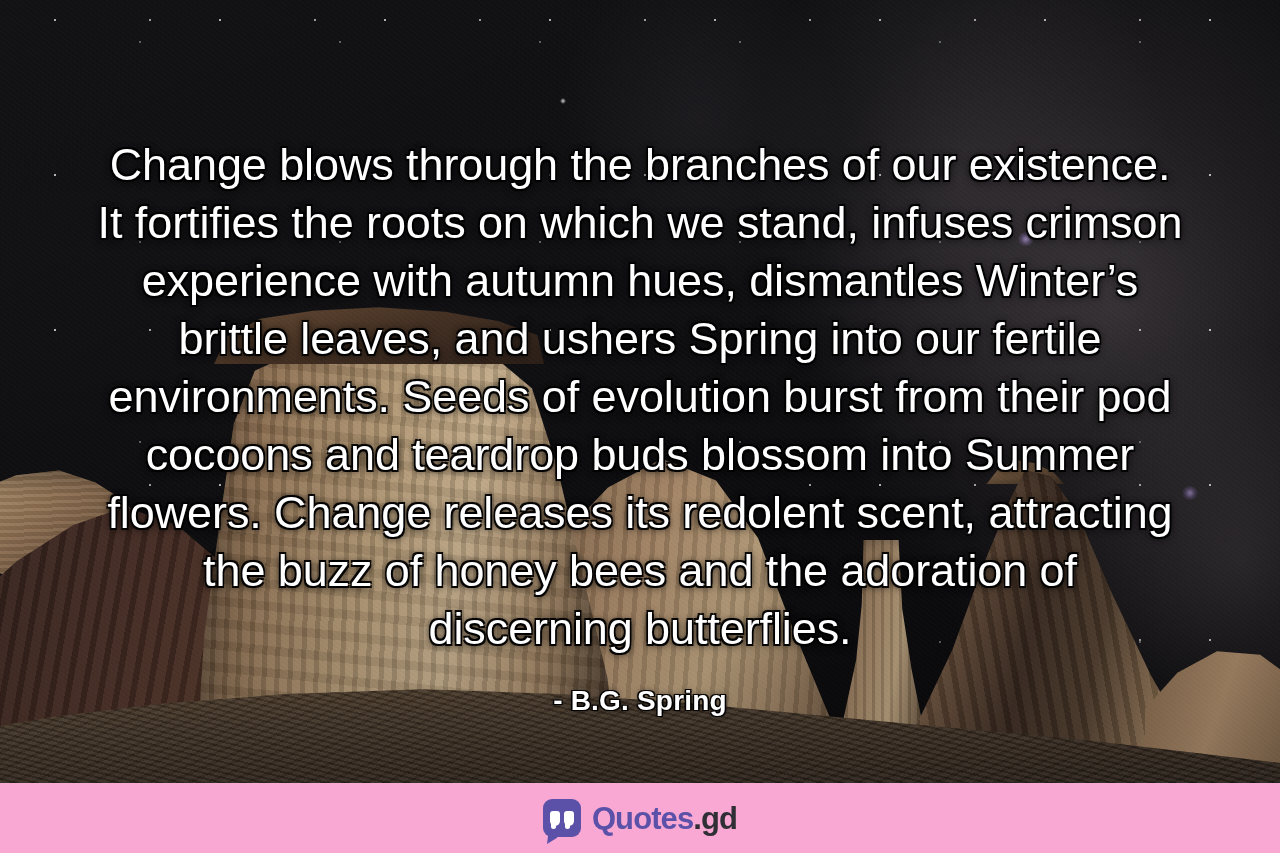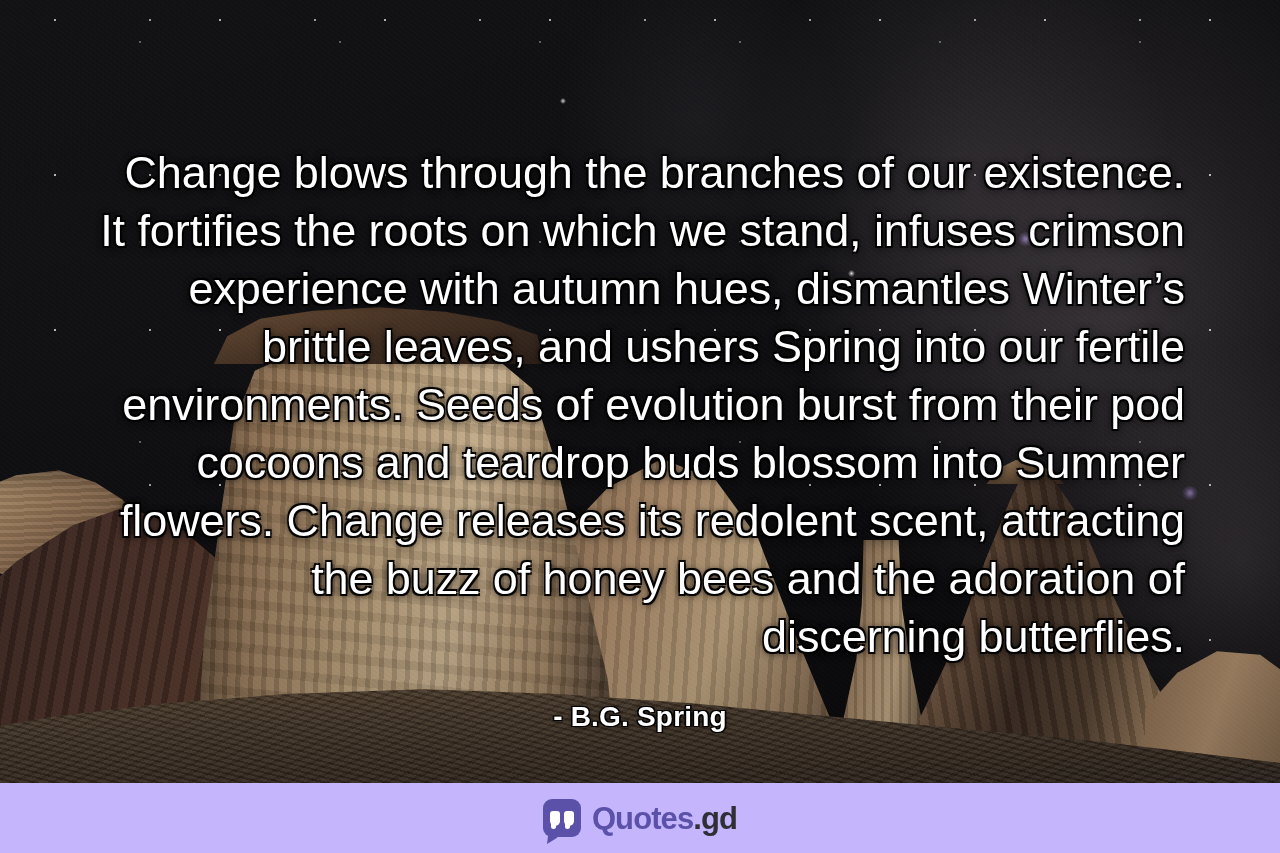--- a/index.html
+++ b/index.html
@@ -251,35 +251,35 @@
     display: flex;
     flex-direction: column;
     align-items: center;
     justify-content: flex-start;
     padding-top: 132px;
     box-sizing: border-box;
   }
 
   .quote-text {
     width: 1090px;
-    text-align: right;
+    text-align: center;
     color: #ffffff;
     font-family: "Liberation Sans", sans-serif;
     font-size: 45px;
     line-height: 58px;
     font-weight: 400;
     letter-spacing: -0.1px;
     text-shadow:
       -1.6px -1.6px 0 rgba(0,0,0,0.92),
        1.6px -1.6px 0 rgba(0,0,0,0.92),
       -1.6px  1.6px 0 rgba(0,0,0,0.92),
        1.6px  1.6px 0 rgba(0,0,0,0.92),
        0px    0px   6px rgba(0,0,0,0.75),
        0px    2px   9px rgba(0,0,0,0.55);
-    margin: 12px;
+    margin: 4px;
   }
 
   .quote-author {
     margin-top: 22px;
     color: #ffffff;
     font-family: "Liberation Sans", sans-serif;
     font-size: 28px;
     line-height: 34px;
     font-weight: 700;
     letter-spacing: 0.2px;
@@ -291,21 +291,21 @@
        0px    0px   6px rgba(0,0,0,0.7);
   }
 
   
   .footer-bar {
     position: absolute;
     left: 0;
     top: 783px;
     width: 1280px;
     height: 70px;
-    background: #c4b5fd;
+    background: #f9a8d4;
     display: flex;
     align-items: center;
     justify-content: center;
   }
 
   .brand {
     display: flex;
     align-items: center;
     gap: 11px;
     text-decoration: none;

